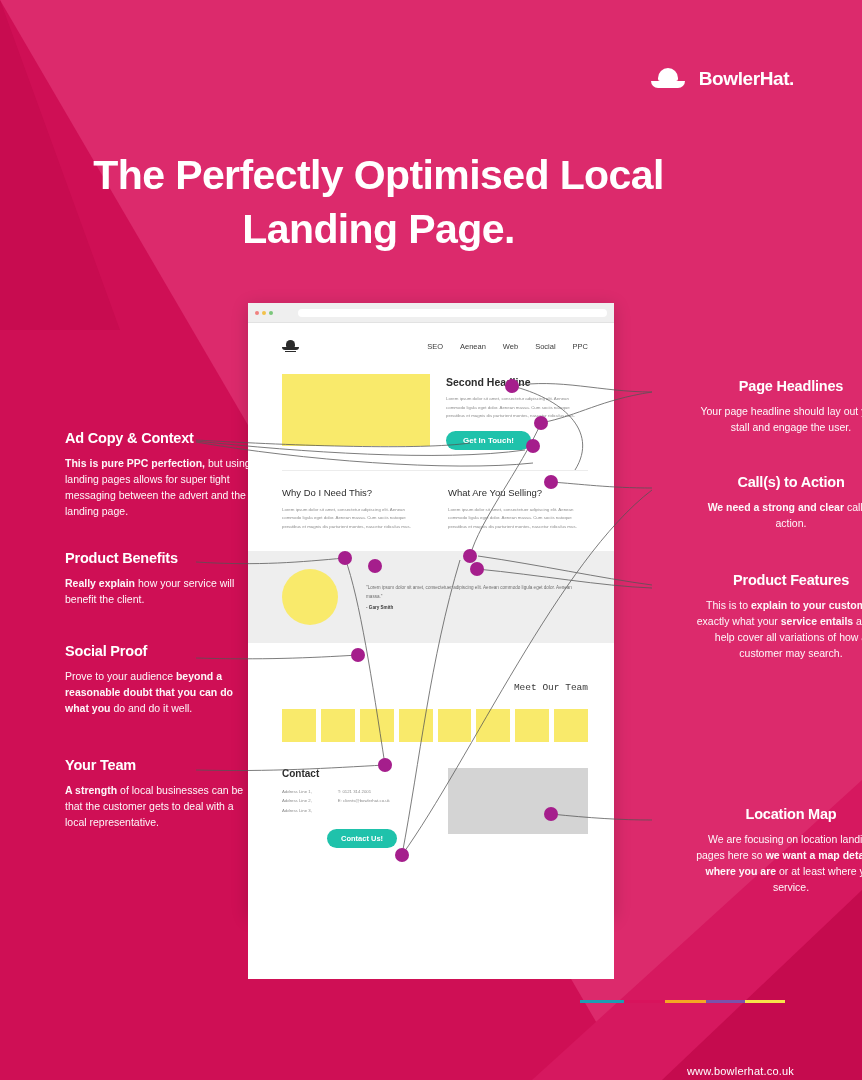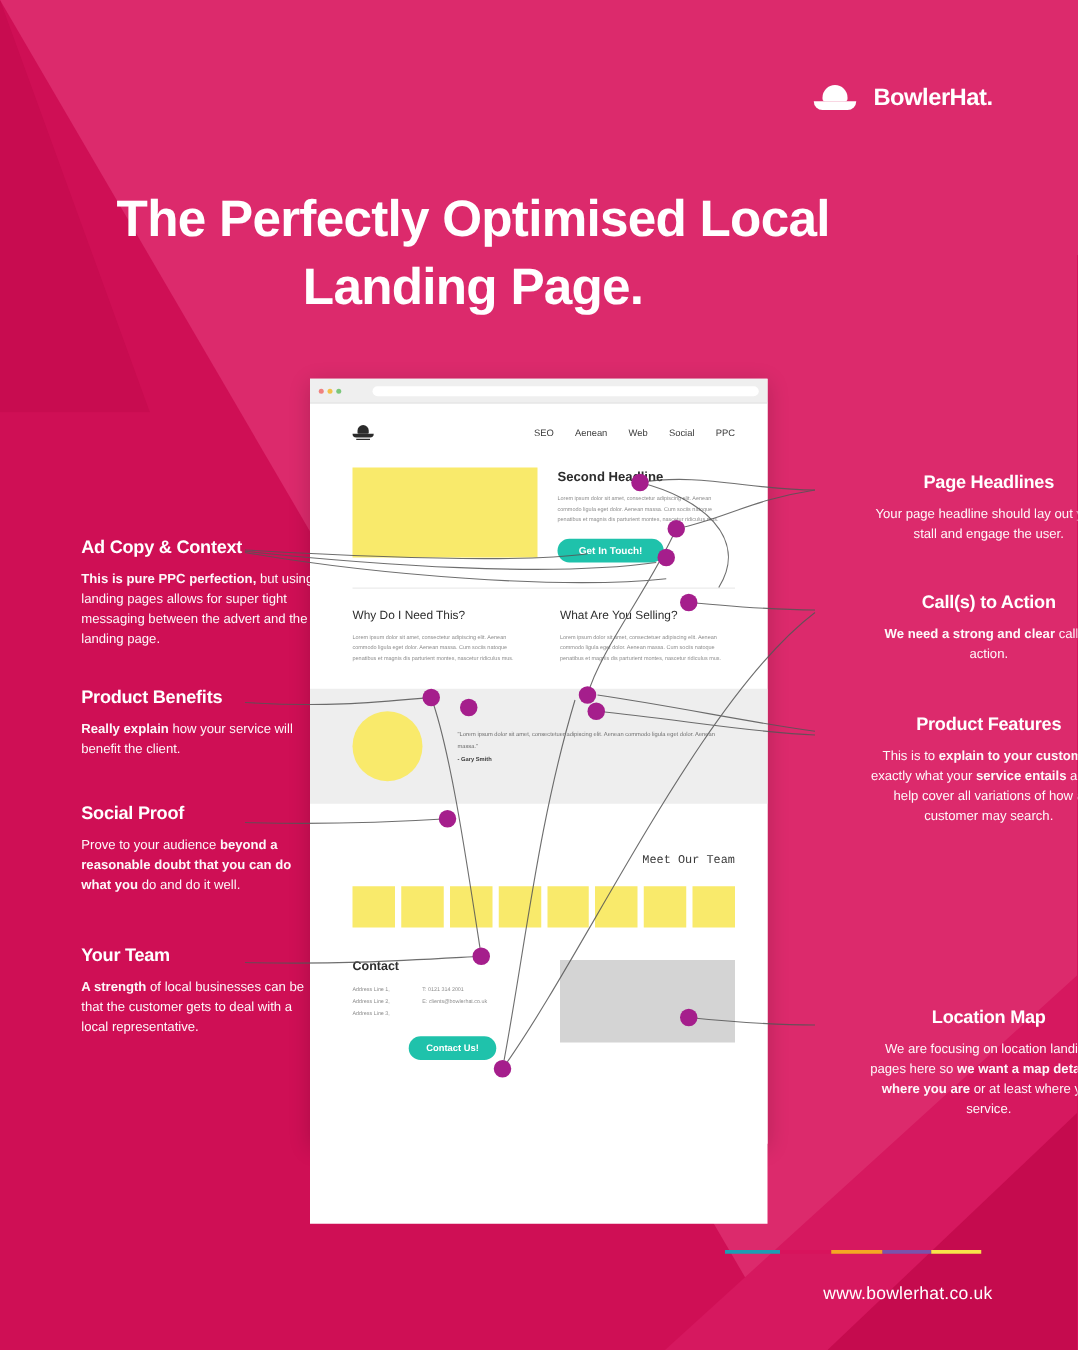--- a/index.html
+++ b/index.html
@@ -146,21 +146,21 @@
   .anno-left{left:65px;}
   .anno-right{left:696px;text-align:center;}
 
   
   .connectors{position:absolute;inset:0;pointer-events:none;}
 
   
   .footer-bars{position:absolute;left:580px;top:1000px;display:flex;width:205px;height:3px;}
   .footer-bars div{height:3px;}
   .footer-url{
-    position:absolute;right:68px;top:1026px;color:#fff;font-size:14px;letter-spacing:.2px;
+    position:absolute;right:68px;top:1065px;color:#fff;font-size:11px;letter-spacing:.2px;
   }
 </style>
 </head>
 <body>
 
 <div class="bg-wrap">
   <div class="bg-base"></div>
   <div class="bg-diag"></div>
   <div class="bg-darktri"></div>
   <div class="bg-topleft"></div>

